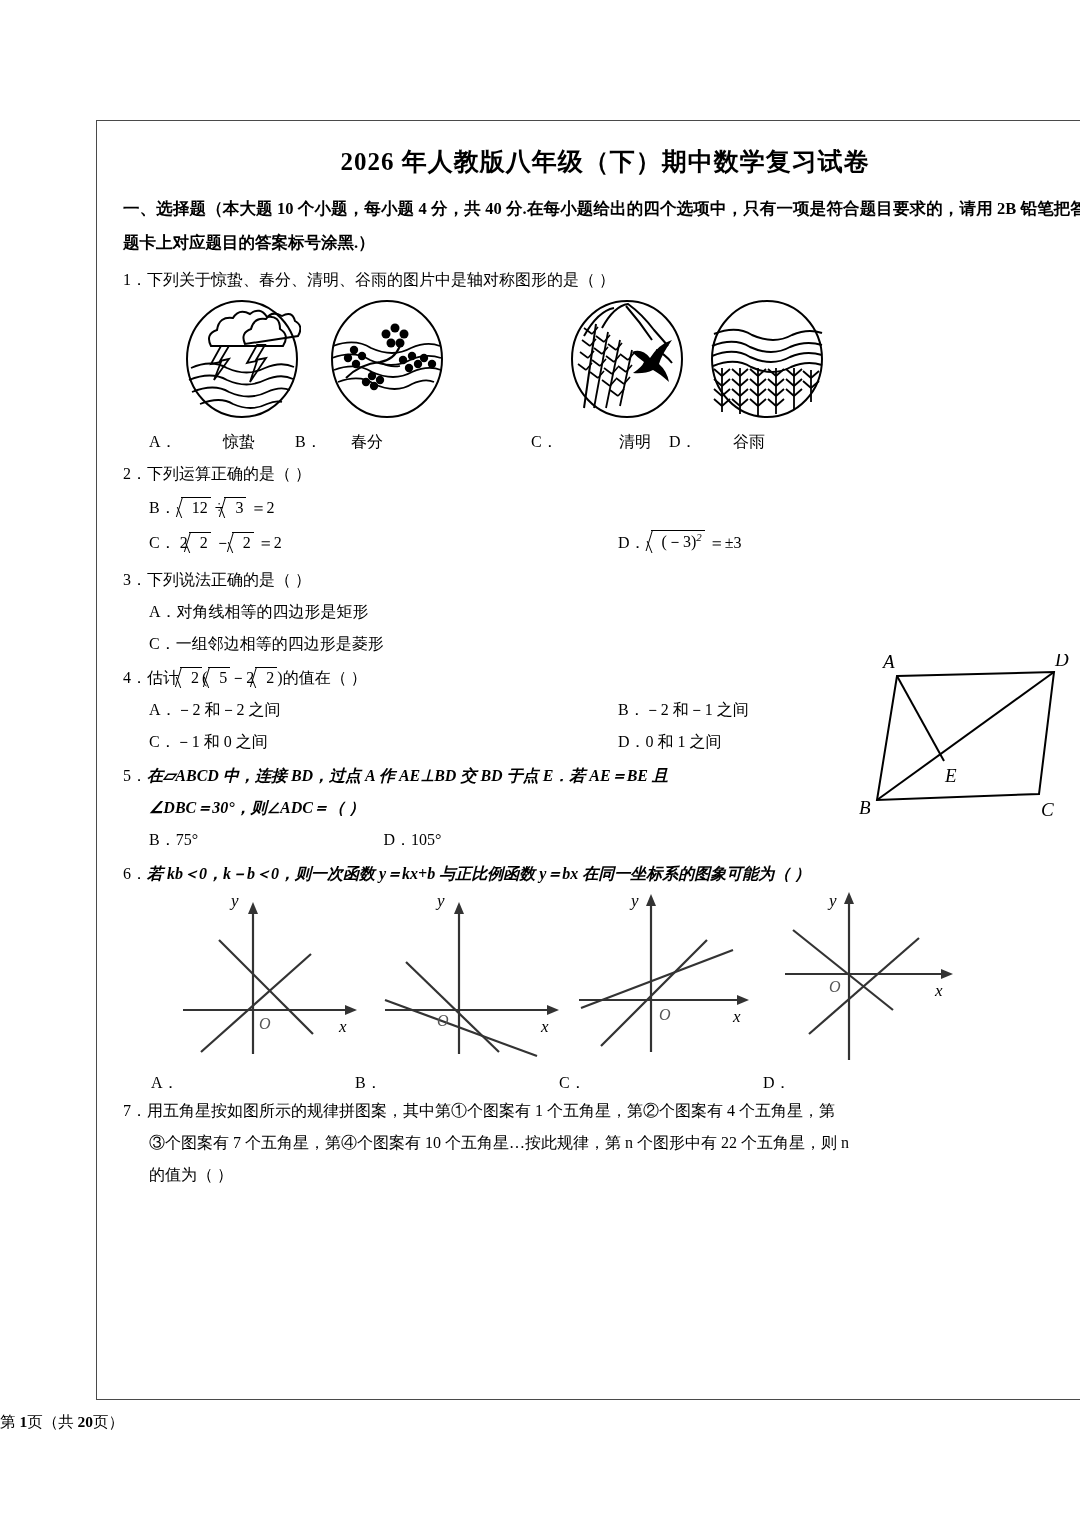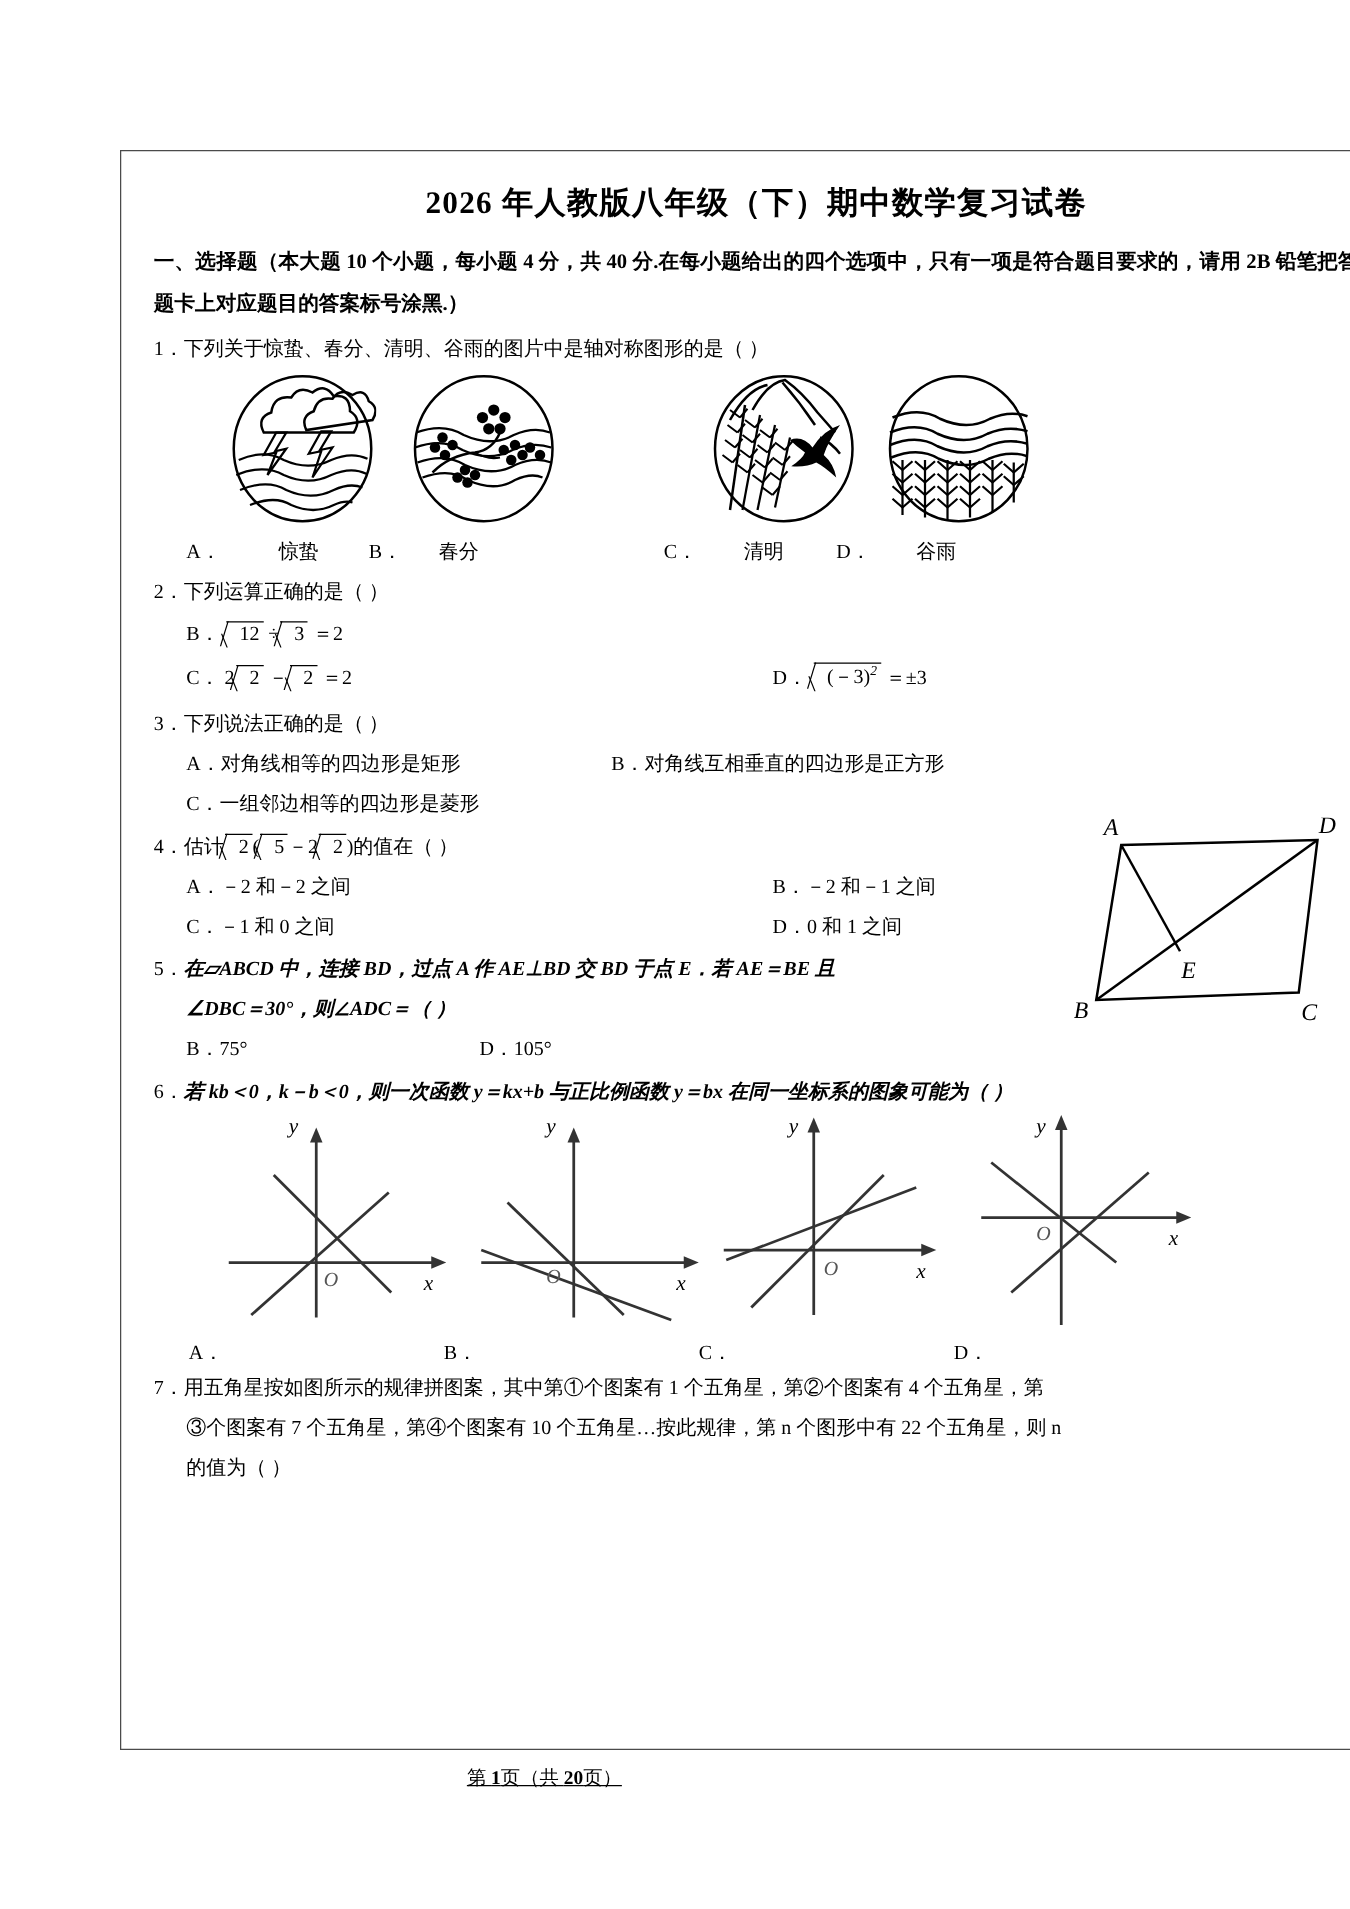--- a/index.html
+++ b/index.html
@@ -133,23 +133,22 @@
     height: 26px;
     font-size: 16px;
   }
   .graph-labels span { position: absolute; }
 
   .footer {
     position: absolute;
     left: 0;
     top: 1412px;
     width: 871px;
-    text-align: center;
+    text-align: left;
     font-size: 15.5px;
-    text-decoration: underline;
   }
   .footer b { font-weight: bold; }
 </style>
 </head>
 <body>
 
 <div class="page">
   <div class="inner">
 
     <div class="doc-title">2026 年人教版八年级（下）期中数学复习试卷</div>
@@ -259,21 +258,21 @@
           </g>
         </svg>
       </div>
 
       <div class="fig1-labels">
         <span style="left:26px">A．</span>
         <span style="left:100px">惊蛰</span>
         <span style="left:172px">B．</span>
         <span style="left:228px">春分</span>
         <span style="left:408px">C．</span>
-        <span style="left:472px">清明</span>
+        <span style="left:496px">清明</span>
         <span style="left:546px">D．</span>
         <span style="left:610px">谷雨</span>
       </div>
     </div>
 
     <div class="q">
       <div class="q-stem">
         <span>2．</span><span>下列运算正确的是（        ）</span>
       </div>
       <div class="opt-row" style="line-height:2.2">
@@ -299,23 +298,20 @@
       </div>
     </div>
 
     <div class="q">
       <div class="q-stem">
         <span>3．</span><span>下列说法正确的是（        ）</span>
       </div>
       <div class="opt-row">
         <div style="width:340px">
           <span>A．</span><span>对角线相等的四边形是矩形</span>
-        </div>
-        <div>
-          <span>B．</span><span>对角线互相垂直的四边形是正方形</span>
         </div>
       </div>
       <div class="opt-row">
         <div style="width:340px">
           <span>C．</span><span>一组邻边相等的四边形是菱形</span>
         </div>
       </div>
     </div>
 
     <div class="q">

